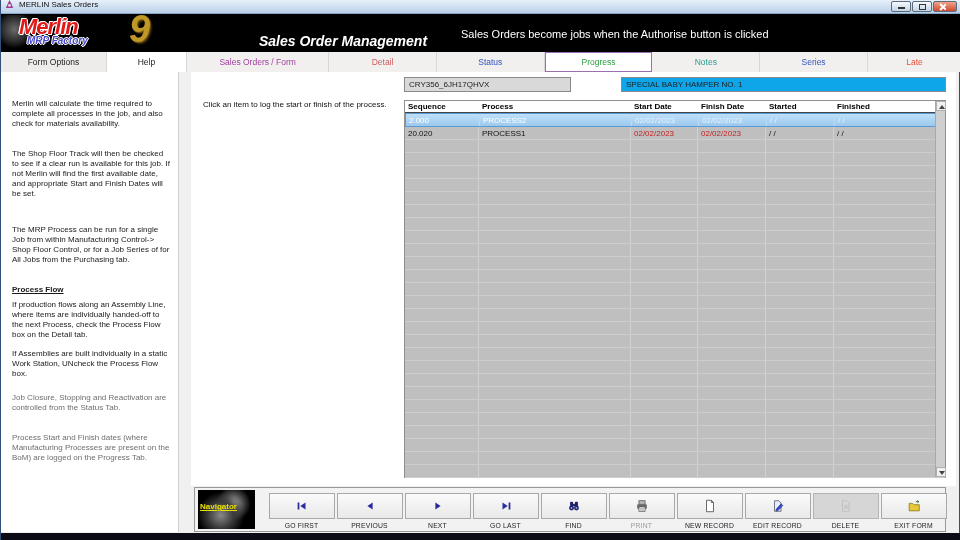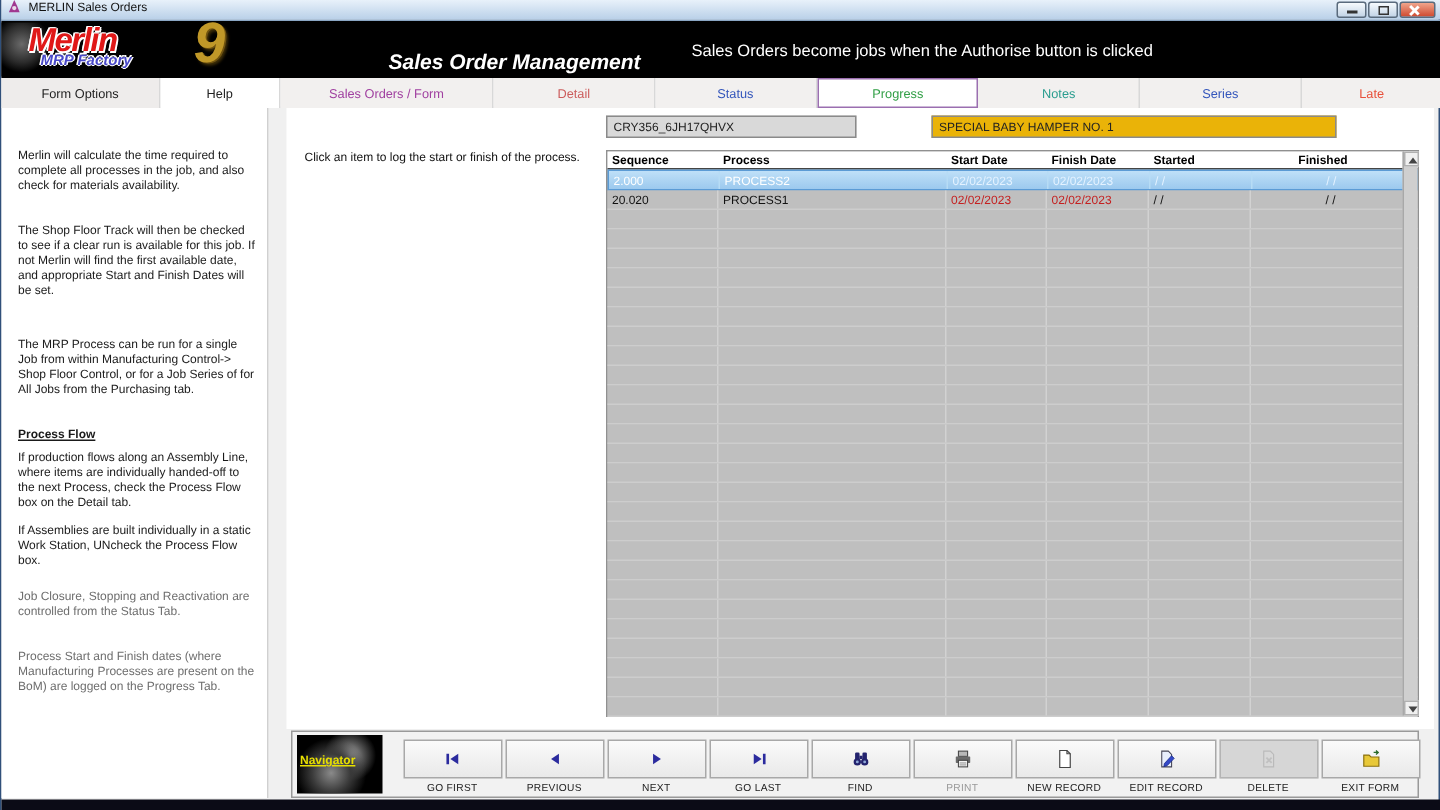--- a/index.html
+++ b/index.html
@@ -59,32 +59,32 @@
   .hp.m5{margin-bottom:5px;} .hp.m9{margin-bottom:9px;} .hp.m14{margin-bottom:14px;}
   .hp.heading { font-weight:bold; text-decoration:underline; }
   .hp.muted { color:#6e6e6e; }
 
   
   .main { position:absolute; left:190px; top:72px; width:765px; height:414px; background:#fff; }
   .instruction { position:absolute; left:12px; top:28px; font-size:8px; color:#111; }
   .field { position:absolute; top:5px; height:15px; background:#d9d9d9;
     border:1px solid #8a8a8a; font-size:8px; color:#222; line-height:13px; padding-left:4px; }
   .field-code { left:213px; width:167px; }
-  .field-desc { left:430px; width:270px; background:#eab308; }
+  .field-desc { left:430px; width:325px; background:#0ea5e9; }
 
   
   .ptable { position:absolute; left:213px; top:28px; width:542px; height:378px;
     border:1px solid #909090; background:#bfbfbf; }
   .thead { display:flex; height:12px; background:#fff; border-bottom:1px solid #444; }
   .th { font-size:8px; font-weight:bold; color:#000; padding:1px 0 0 3px; }
   .trow { display:flex; height:13px; background:#bfbfbf; border-bottom:1px solid #cdcdcd; }
   .td { font-size:8px; color:#111; padding:2px 0 0 3px; border-right:1px solid #d2d2d2;
     overflow:hidden; white-space:nowrap; }
   .c0{width:74px;} .c1{width:152px;} .c2{width:67px;} .c3{width:68px;} .c4{width:68px;}
-  .c5{width:103px; border-right:none;text-align:center;}
+  .c5{width:103px; border-right:none;}
   .thead .c5{width:93px;}
   .trow.sel { background:linear-gradient(#bfe0f8,#9cc9ee); border:1px solid #5b9bd5; height:14px; }
   .trow.sel .td { color:#fff; border-right:1px solid #b7dcf5; }
   .trow.sel .td.date { color:#e4f2ff; }
   .td.date-red { color:#c42020; }
   .vscroll { position:absolute; right:0; top:0; width:10px; height:376px; background:#cfcfcf;
     border-left:1px solid #a8a8a8; }
   .sarrow { position:absolute; left:0; width:10px; height:10px; background:#f0f0f0;
     border:1px solid #b0b0b0; }
   .sarrow.up { top:0; } .sarrow.down { bottom:0; }

